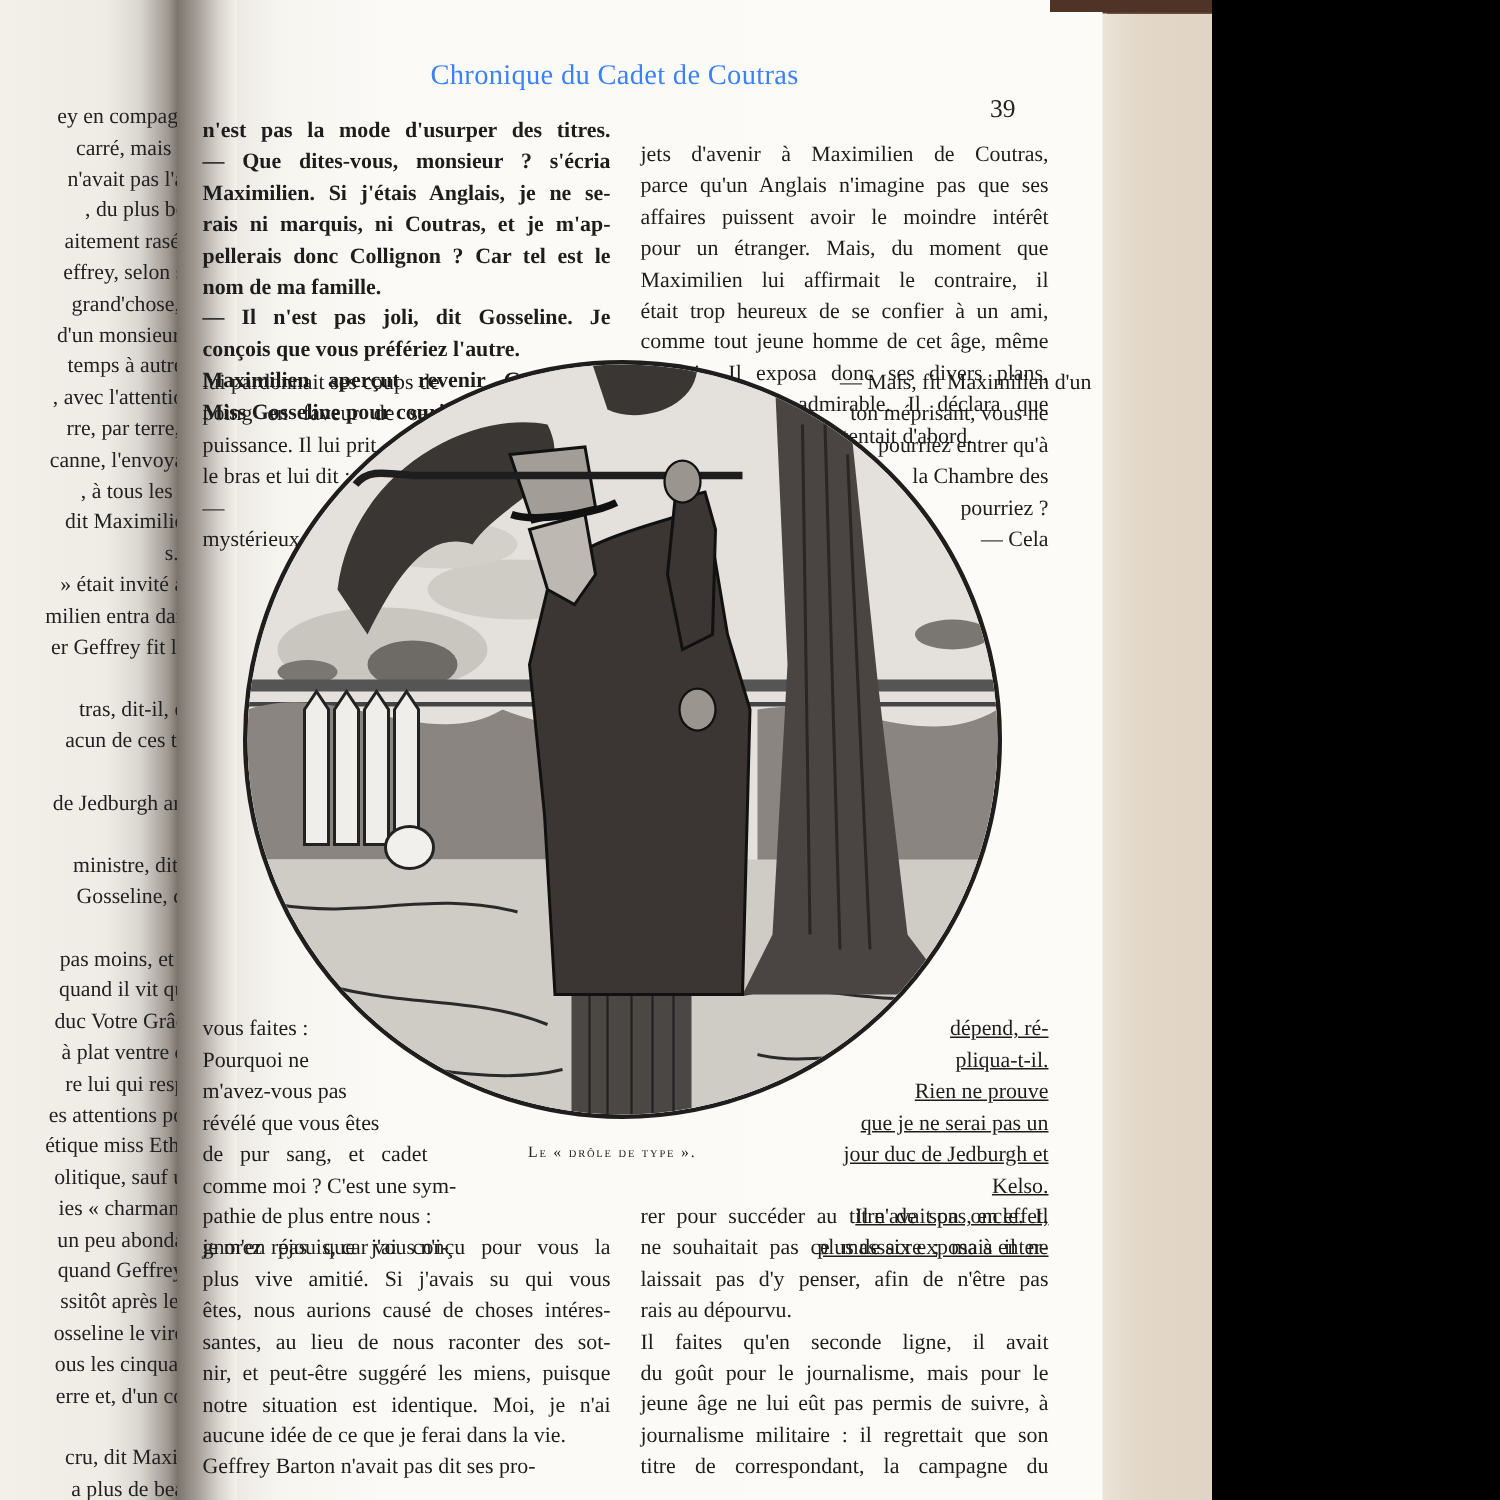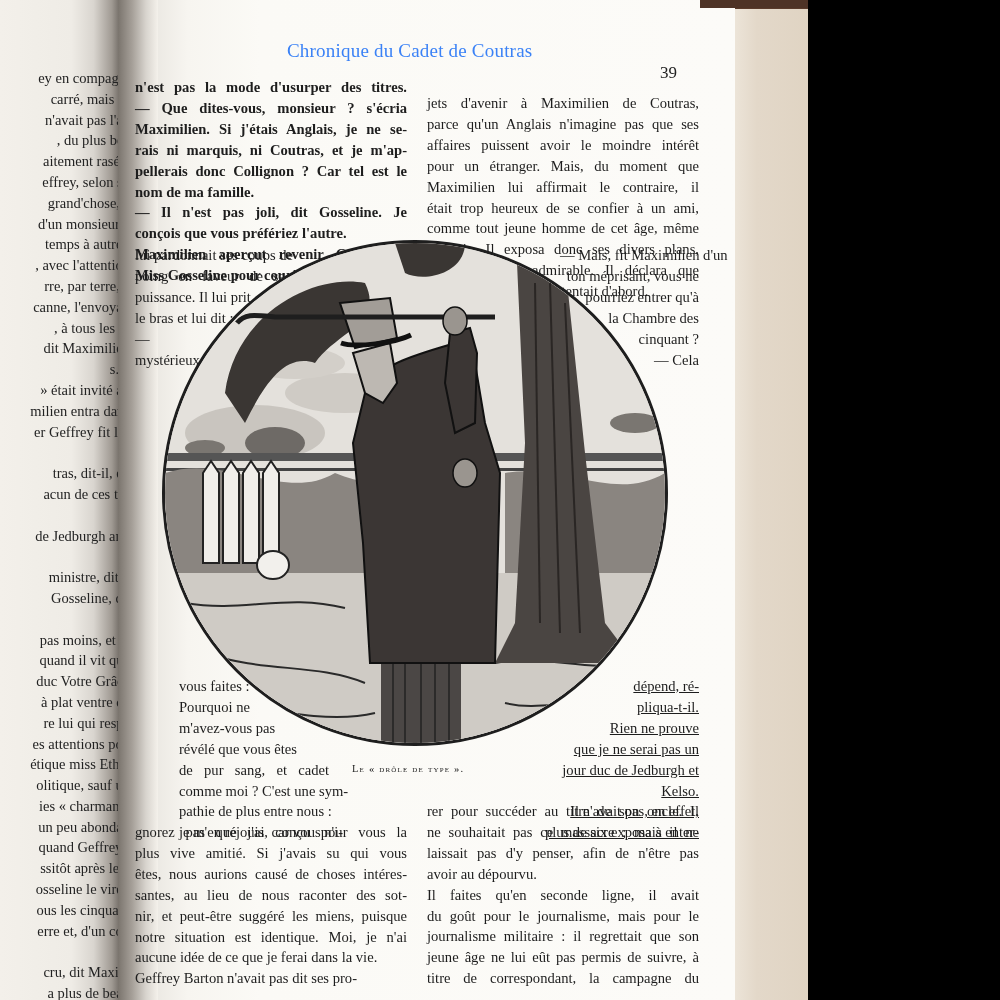--- a/index.html
+++ b/index.html
@@ -23,21 +23,21 @@
   .running-head { position:absolute; left:287px; top:40px; font-size:19px; color:#3b82f6; letter-spacing:0.2px; }
   .page-number { position:absolute; left:660px; top:40px; font-size:17px; color:#222;margin-top:23px; }
 
   .col { position:absolute; font-size:14.6px; line-height:20.9px; color:#1d1d1d; }
   .col div { white-space:nowrap; text-align:justify; text-align-last:justify; }
   .col div.last { text-align-last:left; }
   .col div.right { text-align:right; text-align-last:right; }
 
   .col-left-top { left:135px; top:77px; width:272px;font-weight:bold; }
   .col-left-wrap { left:135px; top:245px; width:150px; }
-  .col-left-bottom-wrap { left:135px; top:676px; width:150px;margin-left:44px; }
+  .col-left-bottom-wrap { left:135px; top:676px; width:150px; }
   .col-left-bottom { left:135px; top:822px; width:272px; }
 
   .col-right-top { left:427px; top:93px; width:272px; }
   .col-right-wrap { left:560px; top:245px; width:139px; }
   .col-right-bottom-wrap { left:420px; top:676px; width:279px;text-decoration:underline; }
   .col-right-bottom { left:427px; top:801px; width:272px; }
 
   .illustration { position:absolute; left:162px; top:240px; width:506px; height:506px; border-radius:50%;
     border:3px solid #1e1e1e; overflow:hidden; background:#dedbd6; box-sizing:border-box; }
   .caption { position:absolute; left:352px; top:763px; font-size:10.5px; letter-spacing:1.2px; color:#222; font-variant:small-caps; font-weight:normal; }
@@ -154,42 +154,42 @@
       <div>comme tout jeune homme de cet âge, même</div>
       <div>Anglais. Il exposa donc ses divers plans,</div>
       <div>dans un ordre admirable. Il déclara que</div>
       <div style="text-align: center; text-align-last: center;">la politique le tentait d'abord.</div>
     </div>
   <div class="col col-right-wrap">
       <div class="right">— Mais, fit Maximilien d'un</div>
       <div class="right">ton méprisant, vous ne</div>
       <div class="right">pourriez entrer qu'à</div>
       <div class="right">la Chambre des</div>
-      <div class="right">cinquant ?</div>
+      <div class="right">pourriez ?</div>
       <div class="right">— Cela</div>
     </div>
   <div class="col col-right-bottom-wrap">
       <div class="right">dépend, ré-</div>
       <div class="right">pliqua-t-il.</div>
       <div class="right">Rien ne prouve</div>
       <div class="right">que je ne serai pas un</div>
       <div class="right">jour duc de Jedburgh et</div>
       <div class="right">Kelso.</div>
       <div class="right">Il n'avait pas, en effet,</div>
       <div class="right">plus de six exposa à enter-</div>
     </div>
   <div class="col col-right-bottom">
       <div>rer pour succéder au titre de son oncle. Il</div>
       <div>ne souhaitait pas ce massacre ; mais il ne</div>
       <div>laissait pas d'y penser, afin de n'être pas</div>
-      <div class="last">avoir au dépourvu.</div>
+      <div class="last">rais au dépourvu.</div>
       <div>Il faites qu'en seconde ligne, il avait</div>
       <div>du goût pour le journalisme, mais pour le</div>
+      <div>jeune âge ne lui eût pas permis de suivre, à</div>
       <div>journalisme militaire : il regrettait que son</div>
-      <div>jeune âge ne lui eût pas permis de suivre, à</div>
       <div>titre de correspondant, la campagne du</div>
     </div>
 
   <div class="illustration">
     <svg width="500" height="500" viewBox="0 0 500 500">
       <rect x="0" y="0" width="500" height="500" fill="#e4e1dc"></rect>
 
       <ellipse cx="90" cy="190" rx="70" ry="28" fill="#c9c5bf"></ellipse>
       <ellipse cx="180" cy="150" rx="60" ry="20" fill="#cfcbc5"></ellipse>
       <ellipse cx="130" cy="120" rx="50" ry="16" fill="#d3cfc9"></ellipse>

